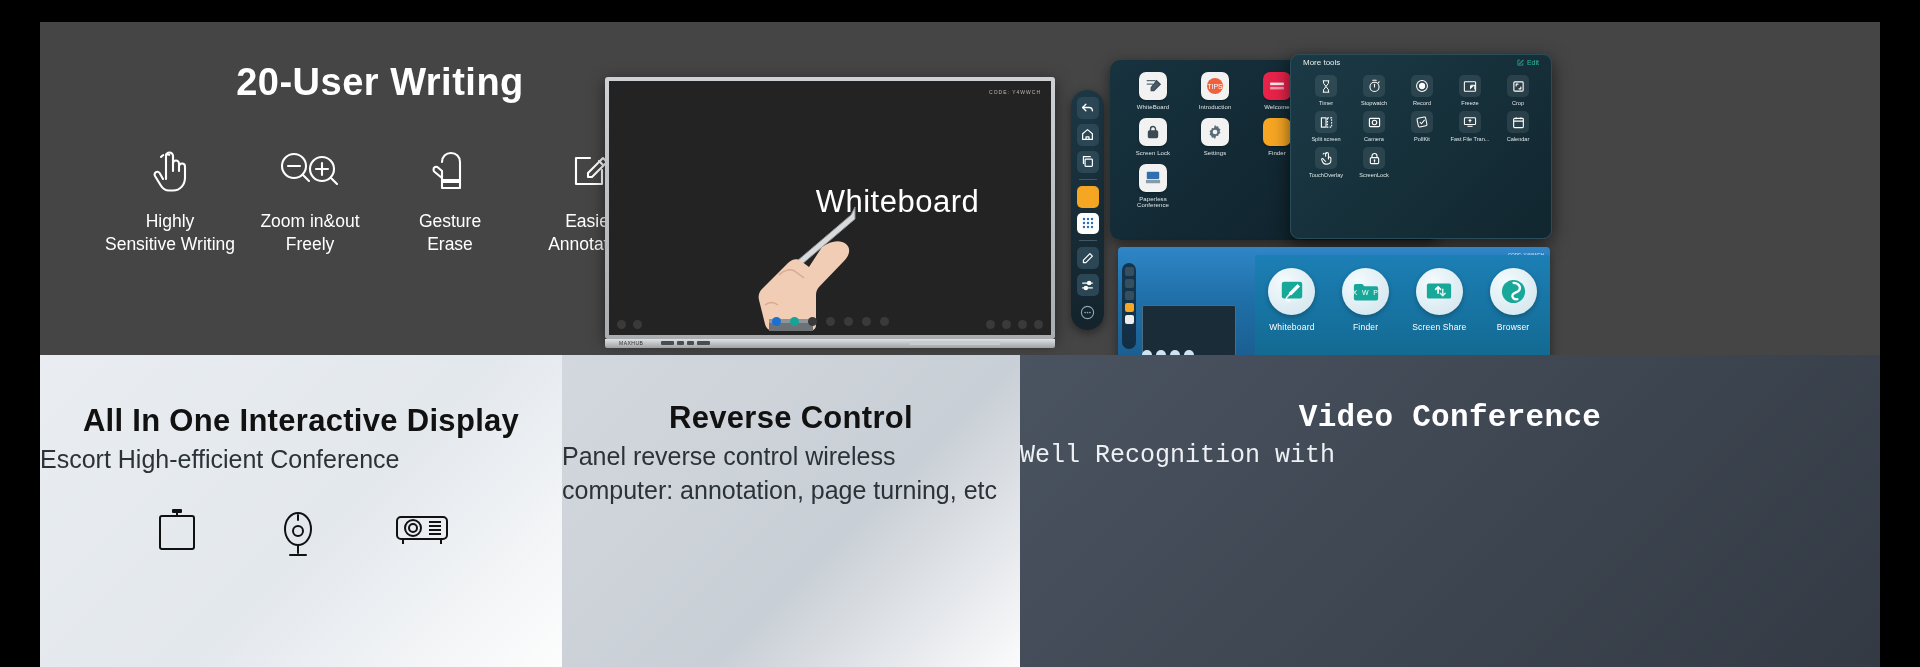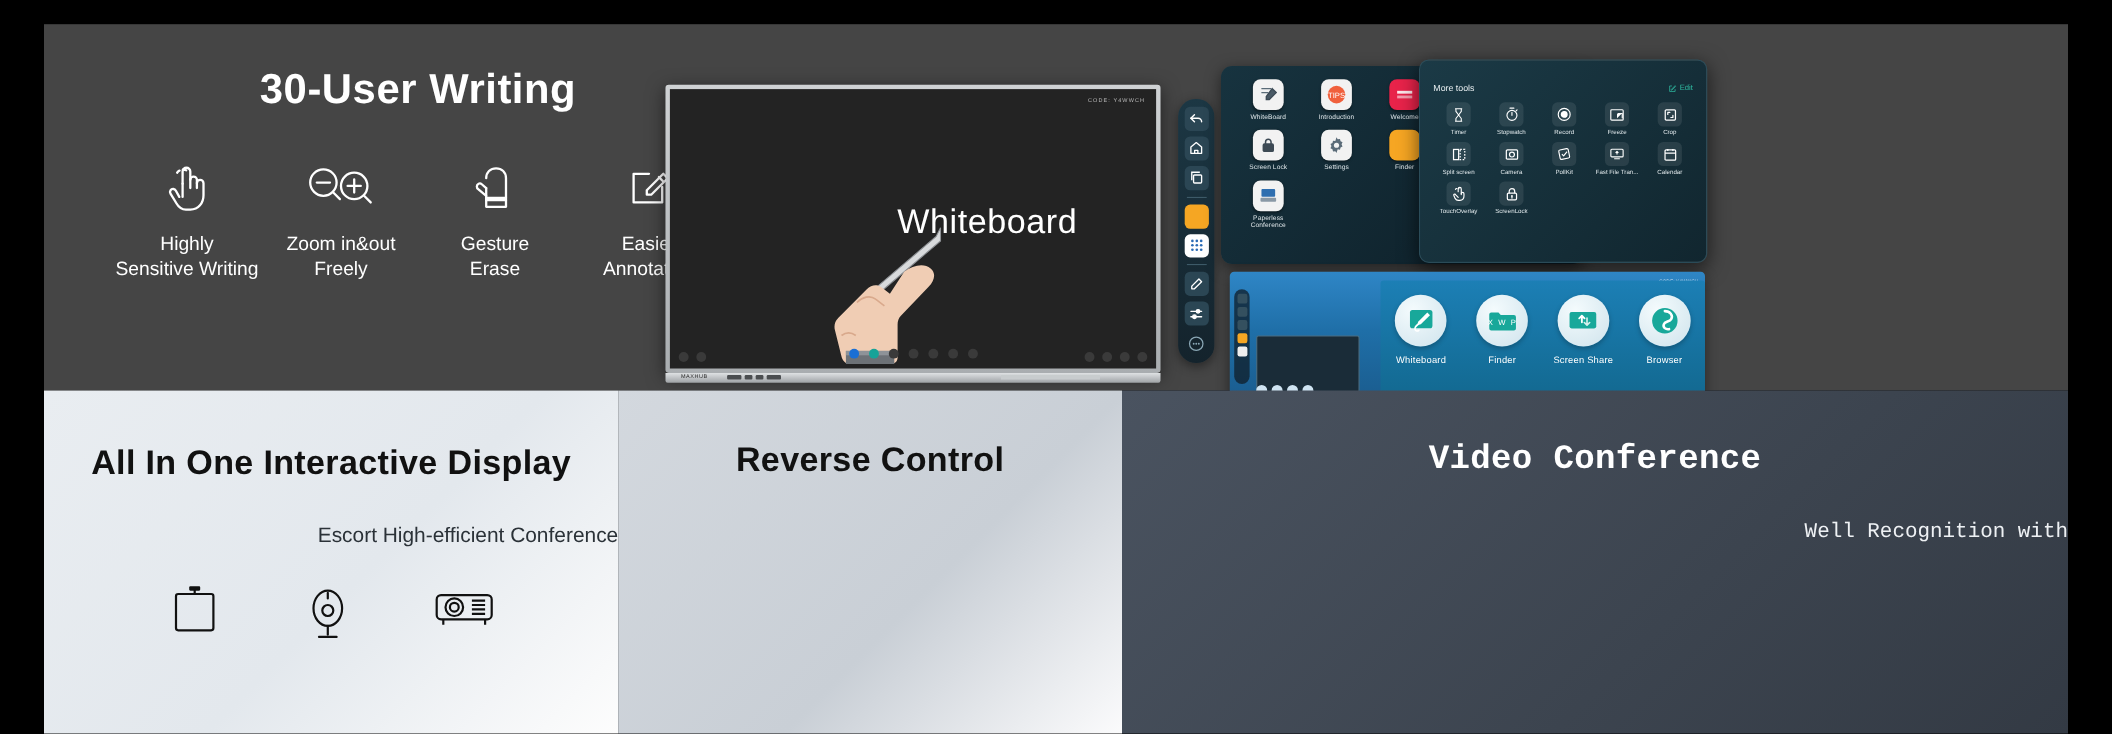--- a/index.html
+++ b/index.html
@@ -107,21 +107,21 @@
     width:28px; height:28px; margin:0 auto; border-radius:7px;
     display:flex; align-items:center; justify-content:center;
     background:#f2f2f2; box-shadow:0 1px 2px rgba(0,0,0,.35);
   }
   .app-label { margin-top:4px; font-size:6px; color:#dfe6e9; letter-spacing:.1px; }
 
   
   .tools-panel {
     position:absolute; left:1250px; top:32px; width:262px; height:185px;
     background:linear-gradient(135deg,#1b3a46,#11262f);
-    border-radius:9px; padding:21px 12px;
+    border-radius:9px; padding:3px 12px;
     box-shadow:0 5px 18px rgba(0,0,0,.6);
     border:1px solid #2b4c59;
   }
   .tools-head { display:flex; justify-content:space-between; align-items:center; }
   .tools-title { font-size:8px; color:#e8eef0; }
   .tools-edit { display:flex; align-items:center; gap:3px; font-size:7px; color:#2fb9a0; }
   .tools-grid { display:grid; grid-template-columns:repeat(5,48px); row-gap:5px; margin-top:8px; }
   .tool { width:46px; text-align:center; }
   .tool-tile {
     width:22px; height:22px; margin:0 auto; border-radius:5px;
@@ -177,38 +177,38 @@
 
   
   .cards { position:absolute; left:40px; top:355px; width:1840px; height:312px; display:flex;border-radius:31px; }
   .card { position:relative; height:100%; overflow:hidden; }
   .card.c1 { width:522px; background:linear-gradient(135deg,#e9edf1 0%,#e3e8ed 55%,#fdfdfd 100%); }
   .card.c2 { width:458px; background:linear-gradient(135deg,#d3d8de 0%,#c9cfd6 60%,#fbfbfc 100%); }
   .card.c3 { width:860px; background:linear-gradient(135deg,#4a5360 0%,#3c444f 60%,#333a44 100%);font-family:Liberation Mono, monospace; }
   .card-title { text-align:center; font-size:31px; font-weight:bold; letter-spacing:.3px; }
   .card.c1 .card-title, .card.c2 .card-title { color:#111; }
   .card.c3 .card-title { color:#fff; }
-  .card-sub { text-align:right; margin-top:36px; font-size:19px; line-height:1.35; }
+  .card-sub { text-align:left; margin-top:4px; font-size:25px; line-height:1.35; }
   .card.c1 .card-sub, .card.c2 .card-sub { color:#2b3238; }
   .card.c3 .card-sub { color:#eef1f4; }
   .c1 .card-title { margin-top:48px; }
   .c2 .card-title { margin-top:45px; }
   .c3 .card-title { margin-top:45px; }
   .card-icons { display:flex; justify-content:center; gap:72px; margin-top:30px; }
   .card-icons svg { display:block; }
 </style>
 </head>
 <body>
 
 <div class="page">
 
   <div class="hero">
 
     <div class="hero-left">
-      <div class="hero-title">30-User Writing</div>
+      <div class="hero-title">20-User Writing</div>
 
       <div class="feature-row">
 
         <div class="feature">
           <div class="feature-icon">
             <svg width="44" height="46" viewBox="0 0 44 46" fill="none" stroke="#fff" stroke-width="2.1" stroke-linecap="round" stroke-linejoin="round">
               <path d="M18 20V9a3.5 3.5 0 017 0v15"></path>
               <path d="M25 16.5a3 3 0 016 0V24"></path>
               <path d="M31 19.5a3 3 0 016 0v11c0 7-4.5 13-12 13h-4c-4 0-6.5-2-8.5-5.5L7 29c-1.2-2 .3-4.4 2.6-4.2 1 .1 1.8.7 2.3 1.6L15 32"></path>
               <path d="M18 20v12"></path>
@@ -732,20 +732,24 @@
               <circle cx="20" cy="21" r="4"></circle>
             <path d="M36 15h12M36 19h12M36 23h12M36 27h12"></path>
               <path d="M10 32v5M48 32v5"></path>
           </svg>
         </span>
       </div>
     </div>
 
     <div class="card c2">
       <div class="card-title">Reverse Control</div>
+      <div class="card-sub">
+        <div>Panel reverse control wireless</div>
+        <div>computer: annotation, page turning, etc</div>
+      </div>
     </div>
 
     <div class="card c3">
       <div class="card-title">Video Conference</div>
       <div class="card-sub">
         <div>Well Recognition with</div>
       </div>
     </div>
 
   </div>

